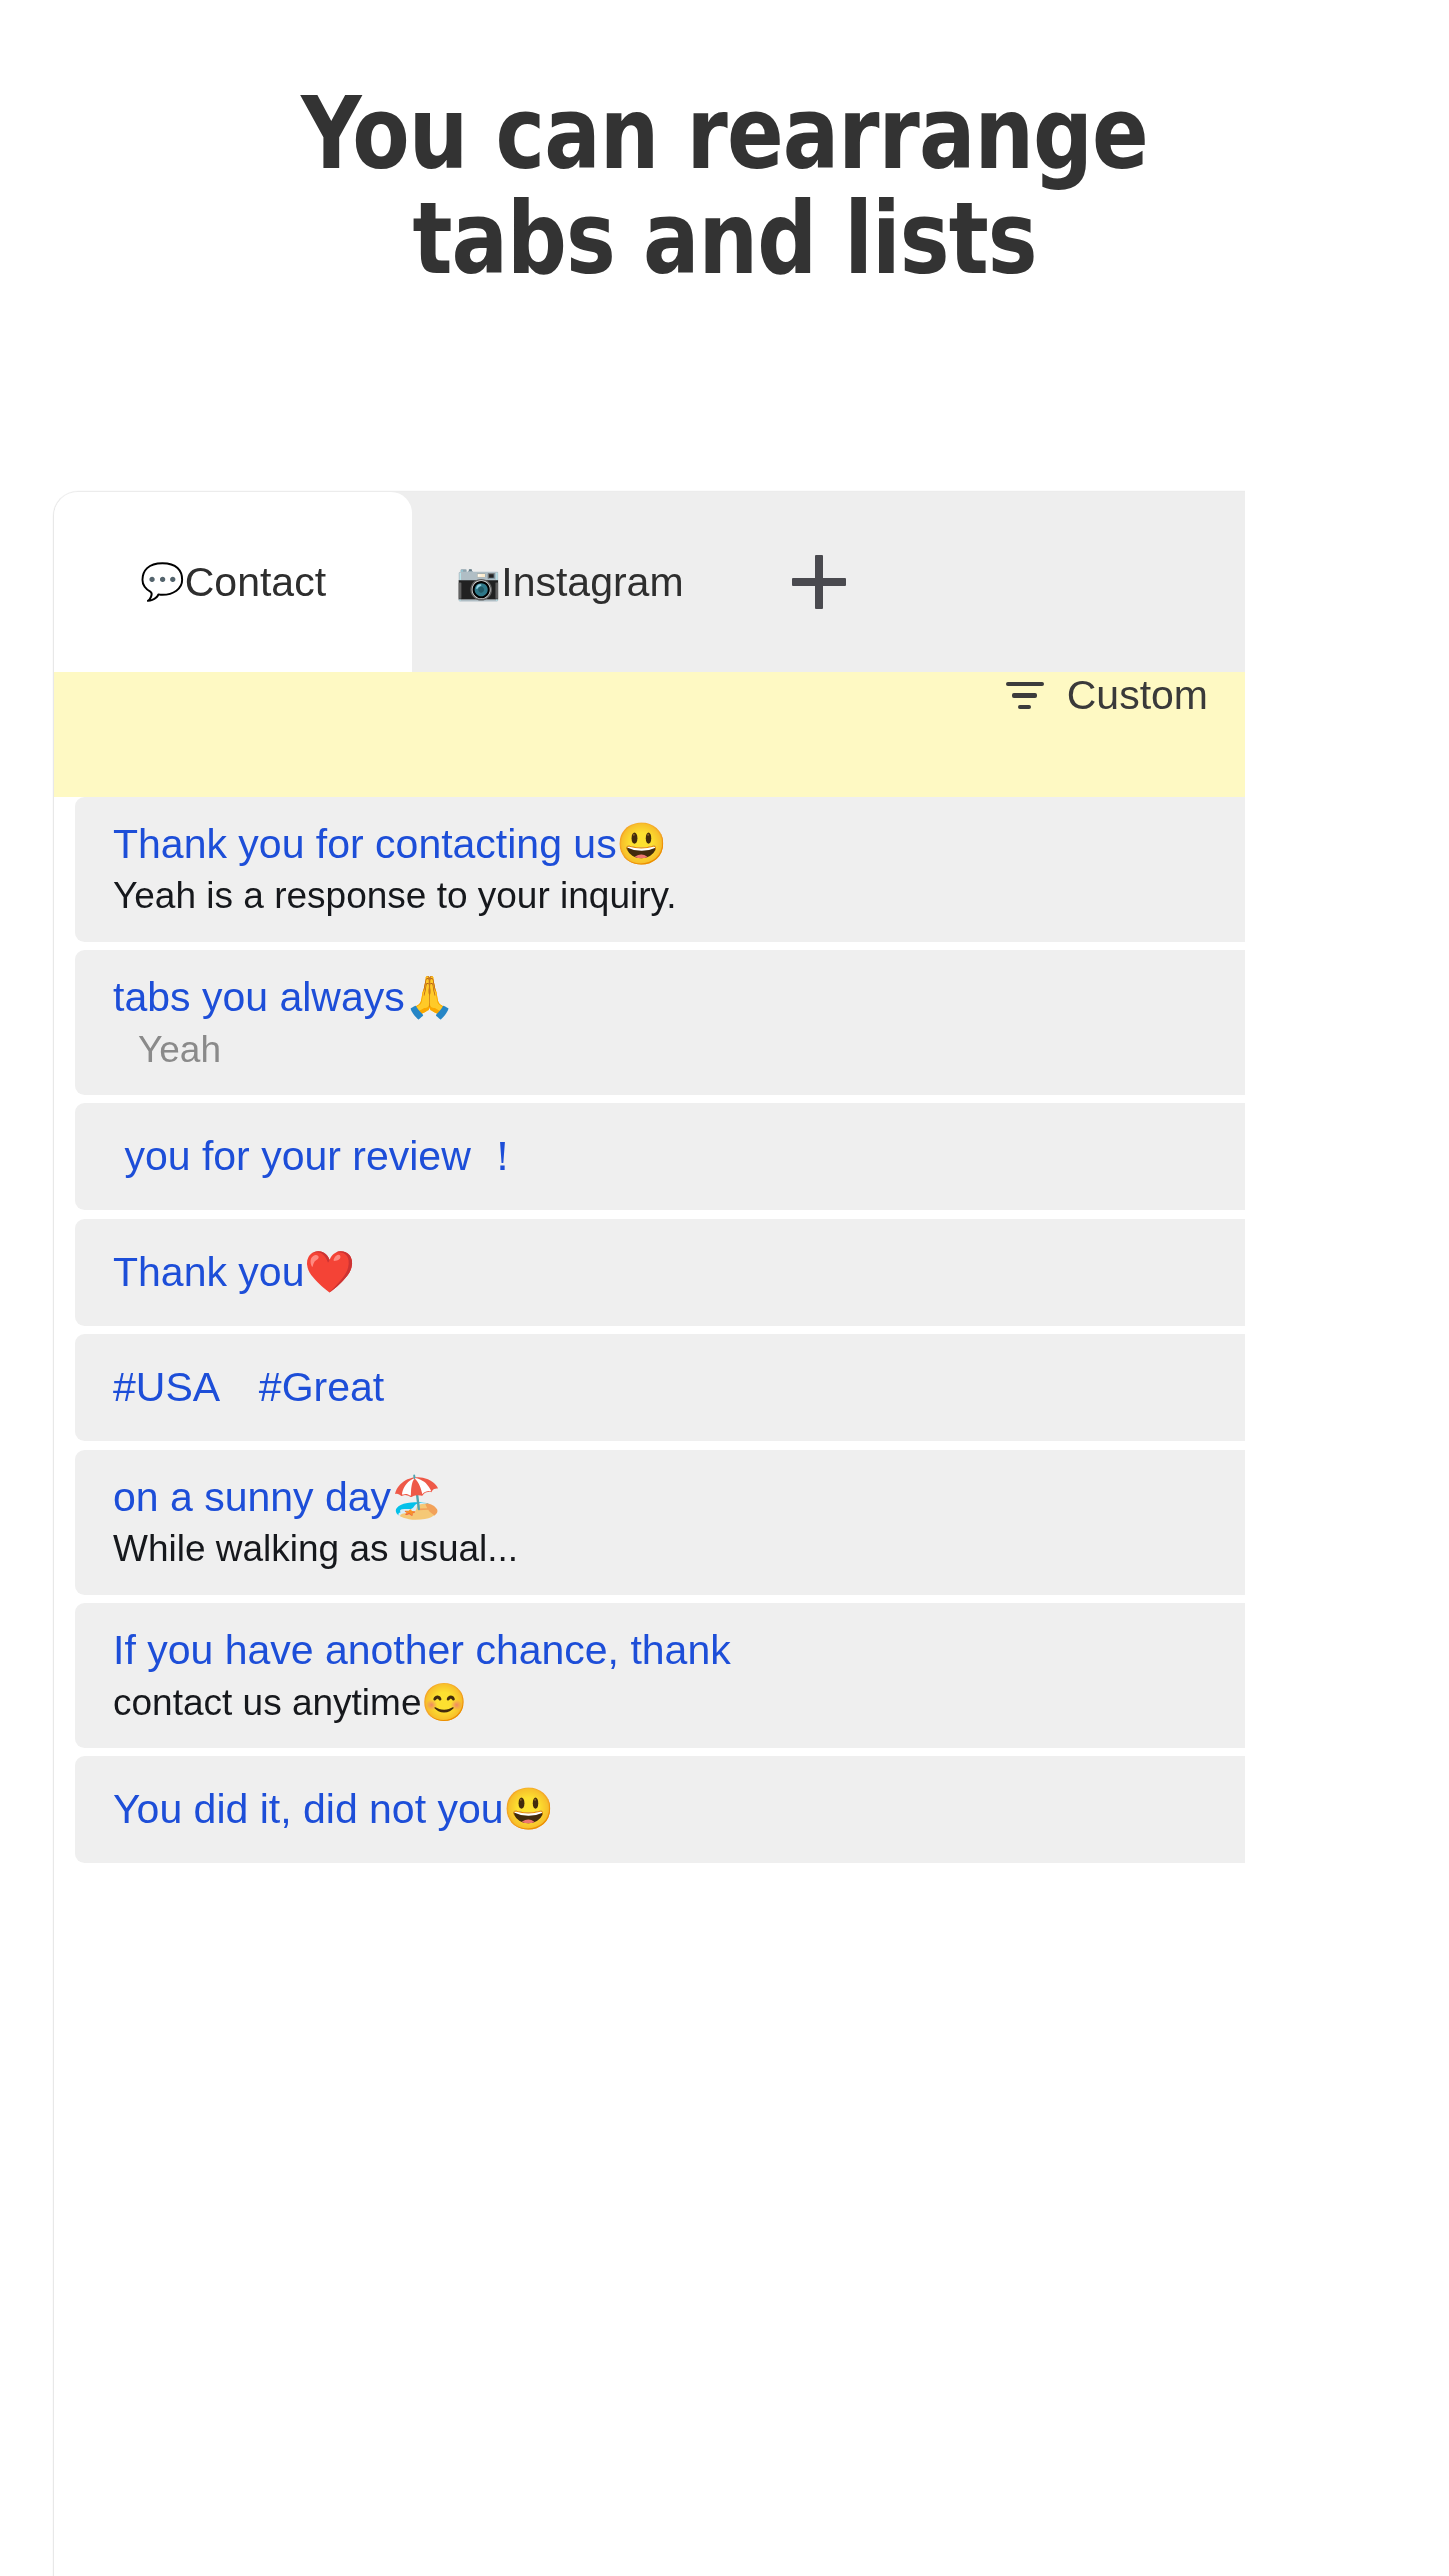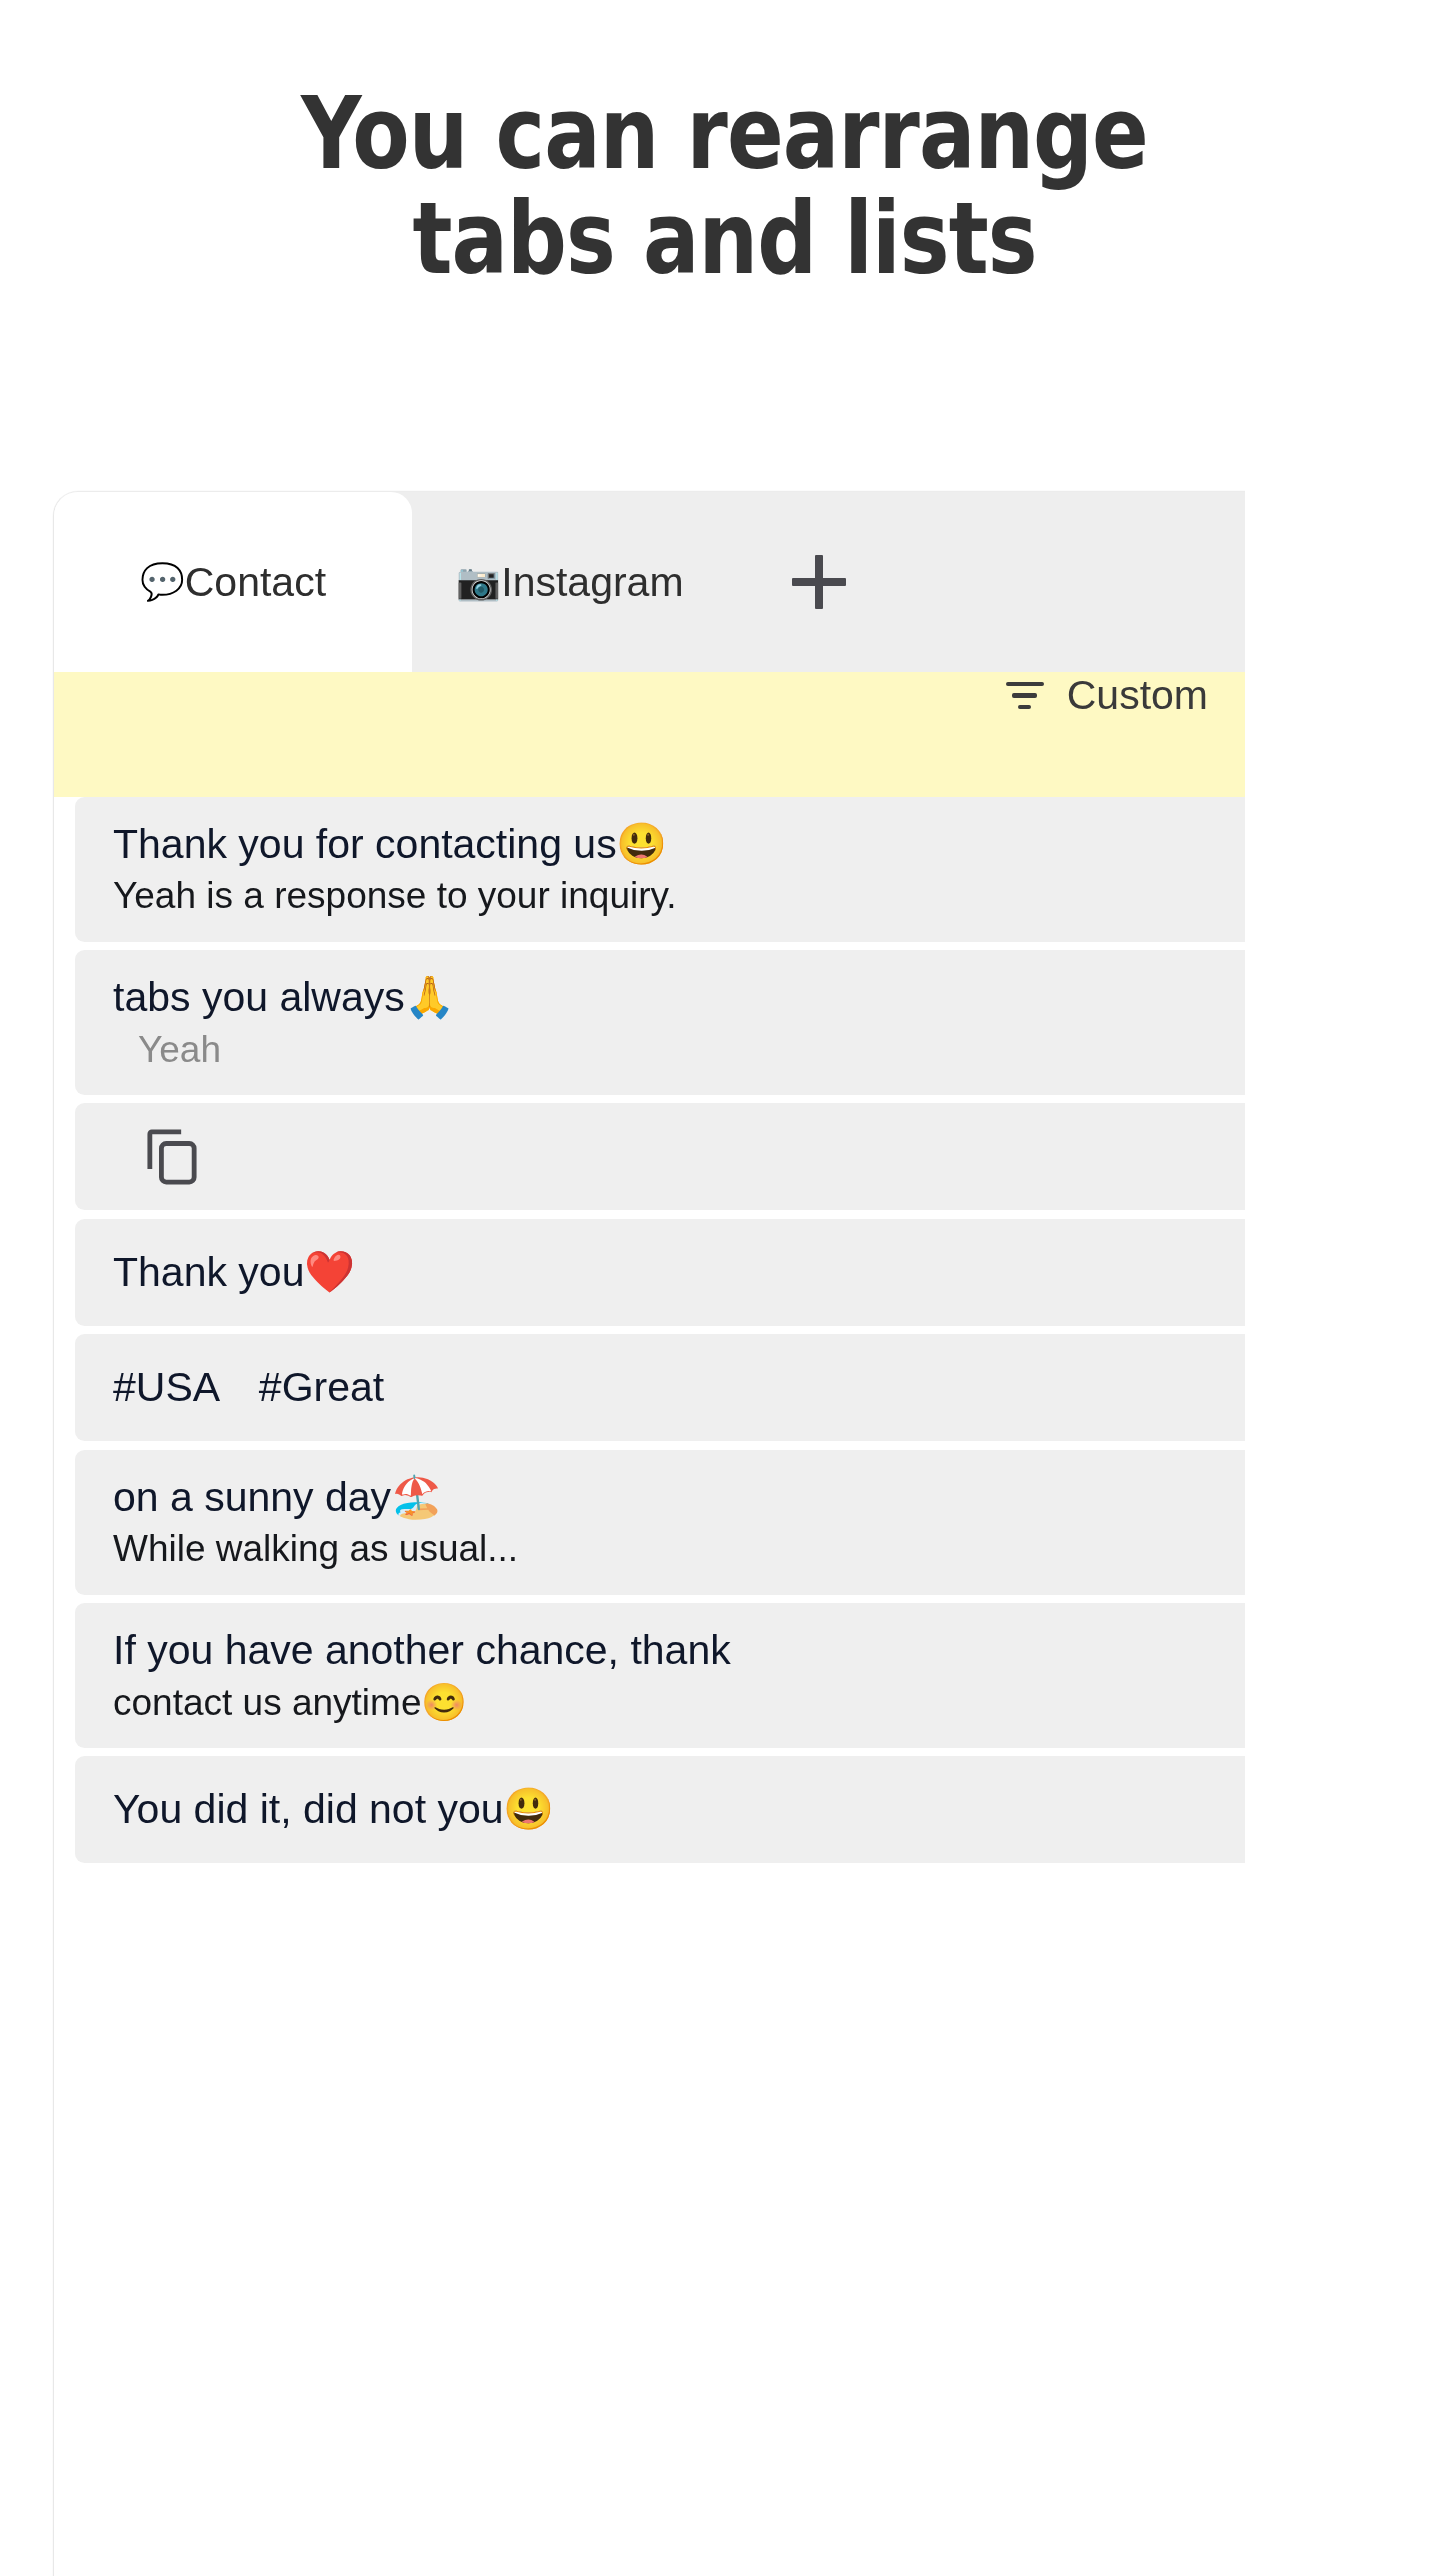--- a/index.html
+++ b/index.html
@@ -171,21 +171,21 @@
     border-radius:9.6px;
     display:flex;
     align-items:center;
     min-height:107px;
     padding:23px 0 23px 38px;
   }
   .row-text { flex:1 1 auto; min-width:0; padding-right:15.3px; }
   .row-title {
     font-size:41px;
     line-height:1.21;
-    color:#0f172a;
+    color:#1d4ed8;
     white-space:pre-wrap;
   }
   .row-sub {
     font-size:37px;
     line-height:1.22;
     color:#16181c;
     margin-top:3.8px;
     white-space:pre-wrap;
   }
   .row-sub.muted { color:#8a8a8a;margin-left:25px; }
@@ -267,20 +267,23 @@
             <div class="row-sub muted">Yeah</div>
           </div>
           <div class="copy-btn">
             <svg class="copy-icon" width="52" height="58" viewBox="0 0 54 60" fill="none">
               <path d="M4 40V6a2 2 0 0 1 2-2h28" stroke="#4a4a4f" stroke-width="5" stroke-linecap="square"></path>
               <rect x="16" y="16" width="34" height="40" rx="5" stroke="#4a4a4f" stroke-width="5"></rect>
             </svg>
           </div>
         </div>
         <div class="list-row">
+          <div class="row-text">
+            <div class="row-title"> you for your review ！</div>
+          </div>
           <div class="copy-btn">
             <svg class="copy-icon" width="52" height="58" viewBox="0 0 54 60" fill="none">
               <path d="M4 40V6a2 2 0 0 1 2-2h28" stroke="#4a4a4f" stroke-width="5" stroke-linecap="square"></path>
               <rect x="16" y="16" width="34" height="40" rx="5" stroke="#4a4a4f" stroke-width="5"></rect>
             </svg>
           </div>
         </div>
         <div class="list-row">
           <div class="row-text">
             <div class="row-title">Thank you❤️</div>

